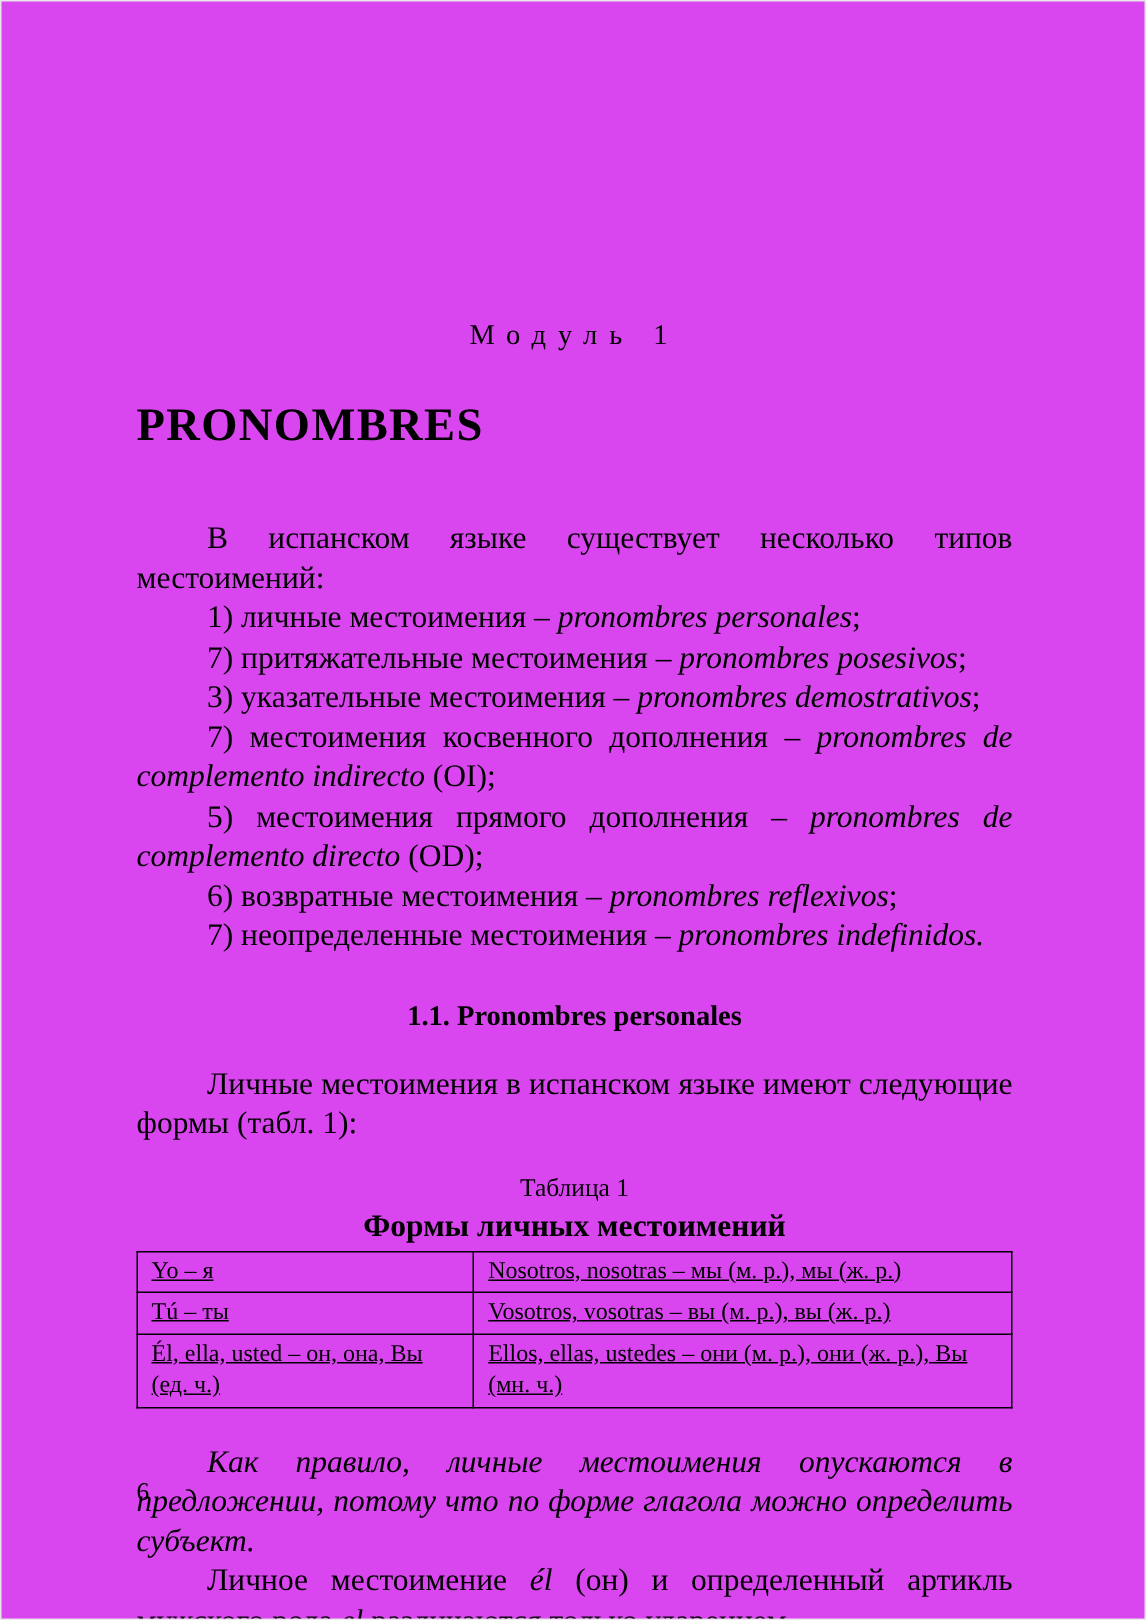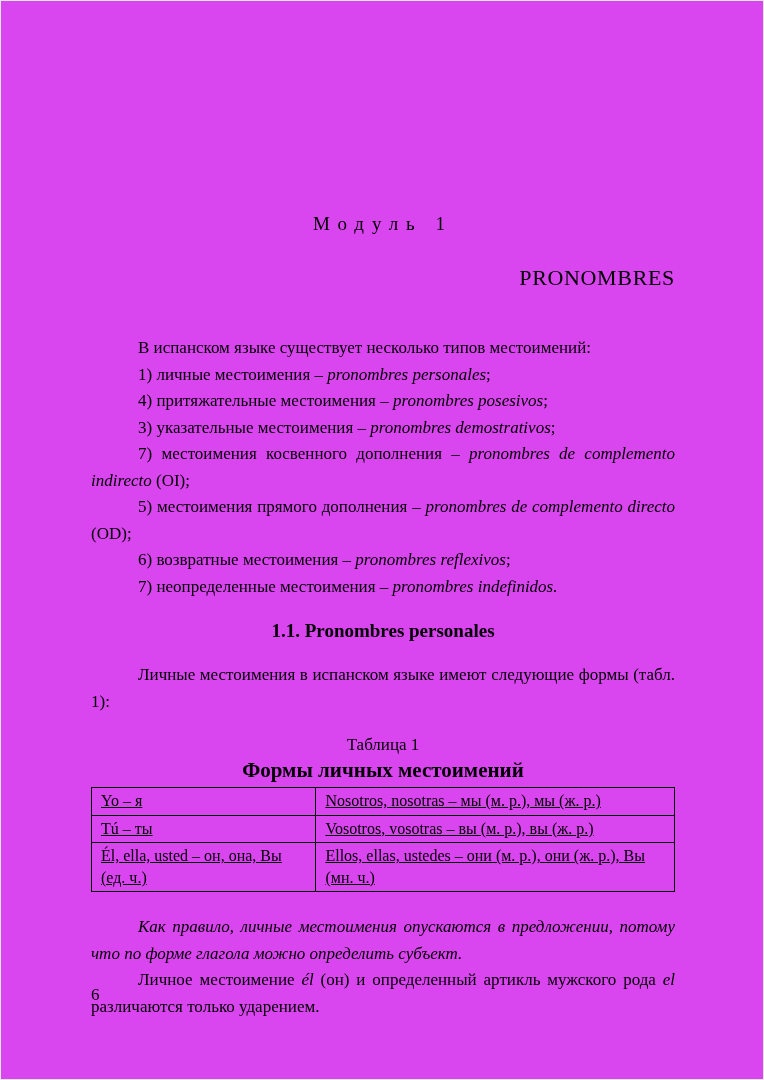--- a/index.html
+++ b/index.html
@@ -21,38 +21,38 @@
     padding: 212px 88px 0 90px;
   }
   .module-heading {
     text-align: center;
     font-size: 19px;
     font-weight: 400;
     letter-spacing: 0.42em;
     margin: 0 0 30px 0;
   }
   .main-title {
-    text-align: right;
-    font-size: 22px;
-    font-weight: 400;
+    text-align: left;
+    font-size: 31px;
+    font-weight: 700;
     letter-spacing: 0.03em;
     margin: 0 0 44px 0;
   }
   .body-p {
-    font-size: 17px;
+    font-size: 21px;
     line-height: 26.5px;
     text-align: justify;
     text-indent: 47px;
     margin: 0;
   }
   .section-heading {
     text-align: center;
     font-size: 19px;
     font-weight: 700;
-    margin: 20px 0 20px 0;
+    margin: 30px 0 20px 0;
   }
   .table-number {
     text-align: center;
     font-size: 17px;
     margin: 20px 0 3px 0;
   }
   .table-caption {
     text-align: center;
     font-size: 21px;
     font-weight: 700;
@@ -85,21 +85,21 @@
 
 <div class="page">
   <div class="content">
 
     <h2 class="module-heading">Модуль 1</h2>
 
     <h1 class="main-title">PRONOMBRES</h1>
 
     <p class="body-p"><span>В испанском языке существует несколько типов местоимений:</span></p>
     <p class="body-p"><span>1) личные местоимения – </span><i>pronombres personales</i><span>;</span></p>
-    <p class="body-p"><span>4) притяжательные местоимения – </span><i>pronombres posesivos</i><span>;</span></p>
+    <p class="body-p"><span>7) притяжательные местоимения – </span><i>pronombres posesivos</i><span>;</span></p>
     <p class="body-p"><span>3) указательные местоимения – </span><i>pronombres demostrativos</i><span>;</span></p>
     <p class="body-p"><span>7) местоимения косвенного дополнения – </span><i>pronombres de complemento indirecto</i><span> (OI);</span></p>
     <p class="body-p"><span>5) местоимения прямого дополнения – </span><i>pronombres de complemento directo</i><span> (OD);</span></p>
     <p class="body-p"><span>6) возвратные местоимения – </span><i>pronombres reflexivos</i><span>;</span></p>
     <p class="body-p"><span>7) неопределенные местоимения – </span><i>pronombres indefinidos.</i></p>
 
     <h3 class="section-heading">1.1. Pronombres personales</h3>
 
     <p class="body-p"><span>Личные местоимения в испанском языке имеют следующие формы (табл. 1):</span></p>
 

